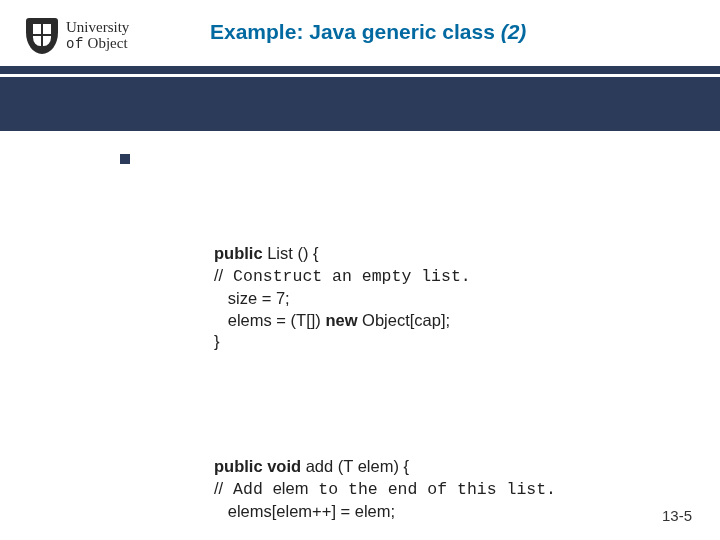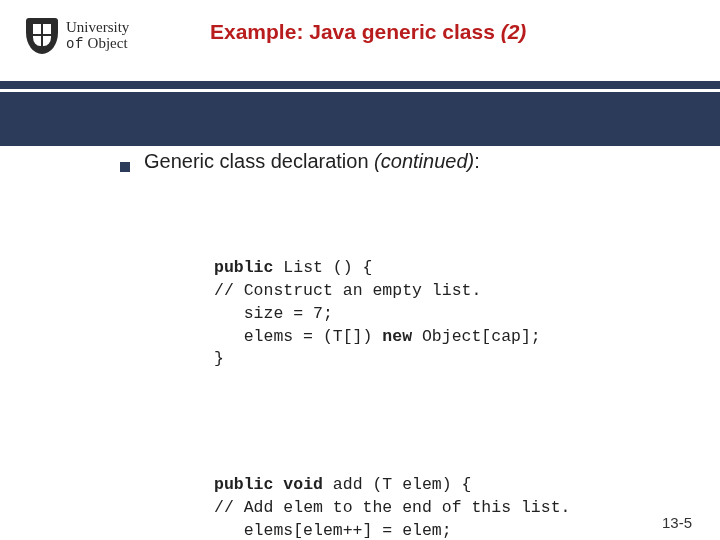--- a/index.html
+++ b/index.html
@@ -6,21 +6,21 @@
   body {
     width: 720px;
     height: 540px;
     background: #fff;
     font-family: Arial, Helvetica, sans-serif;
     position: relative;
     overflow: hidden;
   }
   .header {
     position: relative;
-    height: 81px;
+    height: 66px;
     padding-top: 20px;
   }
   .logo {
     position: absolute;
     left: 26px;
     top: 16px;
     width: 140px;
     height: 40px;
     display: flex;
     align-items: center;
@@ -53,21 +53,21 @@
     color: #2b2b2b;
     font-family: "Times New Roman", serif;
     line-height: 1.05;
     font-size: 15px;
   }
   .logo-text .of { font-size: 14px; letter-spacing: 0.5px; font-family: Liberation Mono, monospace; }
   .title {
     margin-left: 210px;
     font-size: 21px;
     font-weight: bold;
-    color: #b91c1c;
+    color: #0369a1;
   }
   .title .paren { font-style: italic; }
   .band-dark {
     height: 8px;
     background: #2b3b59;
   }
   .band-white {
     height: 3px;
     background: #fff;
   }
@@ -98,28 +98,28 @@
     flex-shrink: 0;
   }
   .bullet-row .cont { font-style: italic; }
   .code-area {
     margin-left: 94px;
     font-size: 16.5px;
     line-height: 1.32;
     color: #222;
     white-space: pre;
   }
-  .mono { font-family: Liberation Mono, monospace; }
+  .mono { font-family: Liberation Sans, sans-serif; }
   .bold { font-weight: bold; }
   .sans { font-family: Liberation Mono, monospace; }
   .code-block { margin-bottom: 16px; }
   .pagenum {
     position: absolute;
     right: 28px;
-    bottom: 9px;
+    bottom: 16px;
     font-size: 15px;
     color: #333;
     text-align: right;
   }
 </style>
 </head>
 <body>
 
 <div class="header">
   <div class="logo">
@@ -137,23 +137,20 @@
   </div>
 </div>
 
 <div class="band-dark"></div>
 <div class="band-white"></div>
 <div class="band-main"></div>
 
 <div class="content">
   <div class="bullet-row">
     <div class="bullet"></div>
-    <div>
-      <span>Generic class declaration </span><span class="cont">(continued)</span><span>:</span>
-    </div>
   </div>
 
   <div class="code-area">
     <div class="code-block">
 <span class="mono bold">public</span><span class="mono"> List () {</span>
 <span class="mono">//</span><span class="sans"> Construct an empty list.</span>
 <span class="mono">   size = 7;</span>
 <span class="mono">   elems = (T[]) </span><span class="mono bold">new</span><span class="mono"> Object[cap];</span>
 <span class="mono">}</span>
     </div>

